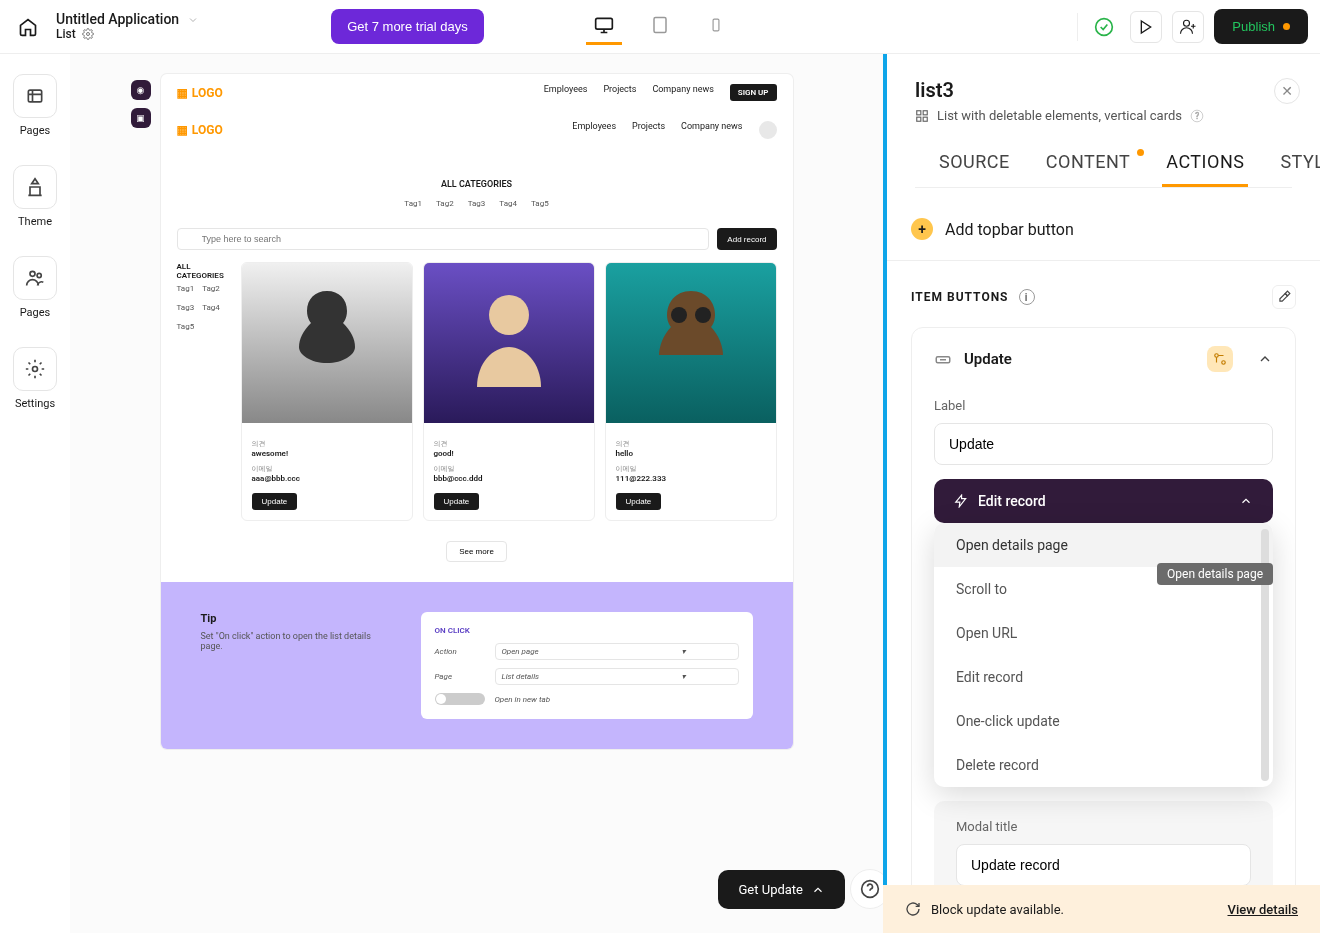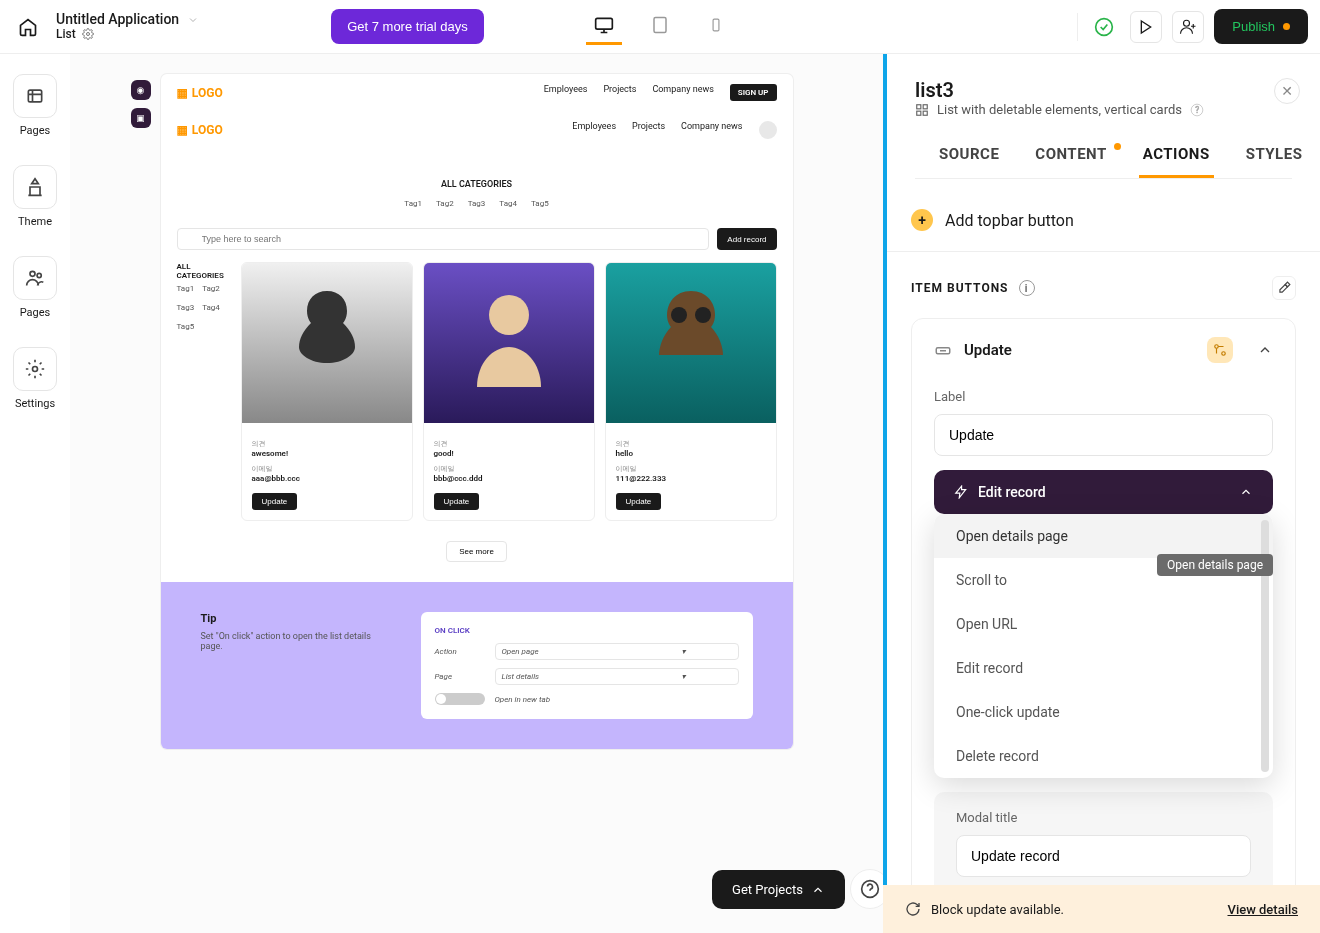--- a/index.html
+++ b/index.html
@@ -69,24 +69,24 @@
   .toggle { width:24px; height:12px; background:#ccc; border-radius:10px; position:relative;}
   .toggle::after { content:""; position:absolute; width:10px; height:10px; background:#fff; border-radius:50%; top:1px; left:1px;}
   
   .get-started { position:absolute; bottom:24px; right:475px; background:#1a1a1a; color:#fff; padding:12px 20px; border-radius:10px; font-size:13px; display:flex; align-items:center; gap:8px;}
   .help-btn { position:absolute; bottom:24px; right:430px; width:40px; height:40px; background:#fff; border:1px solid #eee; border-radius:50%; display:flex; align-items:center; justify-content:center;}
 
   
   .rightpanel { position:absolute; right:0; top:54px; bottom:0; width:437px; background:#fff; border-left:4px solid #0ea5e9; display:flex; flex-direction:column;}
   .rp-head { padding:24px 28px 12px;}
   .rp-title { font-size:20px; font-weight:600;}
-  .rp-sub { font-size:13px; color:#555; display:flex; align-items:center; gap:8px;}
+  .rp-sub { font-size:13px; color:#555; margin-top:6px; display:flex; align-items:center; gap:8px;}
   .rp-close { position:absolute; top:24px; right:20px; width:26px; height:26px; border:1px solid #e5e5e5; border-radius:50%; display:flex; align-items:center; justify-content:center; font-size:14px; color:#888;}
   .rp-tabs { display:flex; border-bottom:1px solid #eee; padding:0 20px; gap:28px; margin-top:16px;}
-  .rp-tab { font-size:15px; font-weight:700; letter-spacing:0.5px; padding:12px 4px; cursor:pointer; position:relative; color:#444;}
+  .rp-tab { font-size:18px; font-weight:400; letter-spacing:0.5px; padding:12px 4px; cursor:pointer; position:relative; color:#444;}
   .rp-tab.active { color:#1a1a1a; border-bottom:3px solid #ff9800;}
   .rp-body { flex:1; overflow:auto; padding: 18px 24px;}
   .add-topbar { display:flex; align-items:center; gap:12px; margin-bottom:24px;}
   .plus-circ { width:22px; height:22px; background:#ffc64d; border-radius:50%; display:flex; align-items:center; justify-content:center; font-size:14px; font-weight:600;}
   .section-h { font-size:12px; font-weight:700; letter-spacing:1px; display:flex; align-items:center; gap:10px;}
   .info-ic { width:16px; height:16px; border:1px solid #999; border-radius:50%; display:flex; align-items:center; justify-content:center; font-size:10px; color:#666;}
   .brush-btn { width:24px; height:24px; border:1px solid #eee; border-radius:6px; display:flex; align-items:center; justify-content:center;}
   
   .item-card { border:1px solid #eee; border-radius:12px; margin-top:18px; overflow:hidden;}
   .item-header { padding:18px 22px; display:flex; align-items:center; gap:12px; font-size:15px; font-weight:600;}
@@ -356,21 +356,21 @@
         <div class="tip-row">
           <span class="toggle"></span>
           <span style="width:auto;">Open in new tab</span>
         </div>
       </div>
     </div>
   </div>
 </div>
 
 <div class="get-started">
-  <span>Get Projects</span>
+  <span>Get Update</span>
   <svg width="14" height="14" viewBox="0 0 24 24" fill="none" stroke="#fff" stroke-width="2">
       <path d="M6 15l6-6 6 6"></path>
     </svg>
 </div>
 <div class="help-btn">
   <svg width="20" height="20" viewBox="0 0 24 24" fill="none" stroke="#444" stroke-width="2">
       <circle cx="12" cy="12" r="10"></circle>
       <path d="M9 9a3 3 0 1 1 4 3c-1 .5-1 1-1 2M12 18h0"></path>
     </svg>
 </div>

